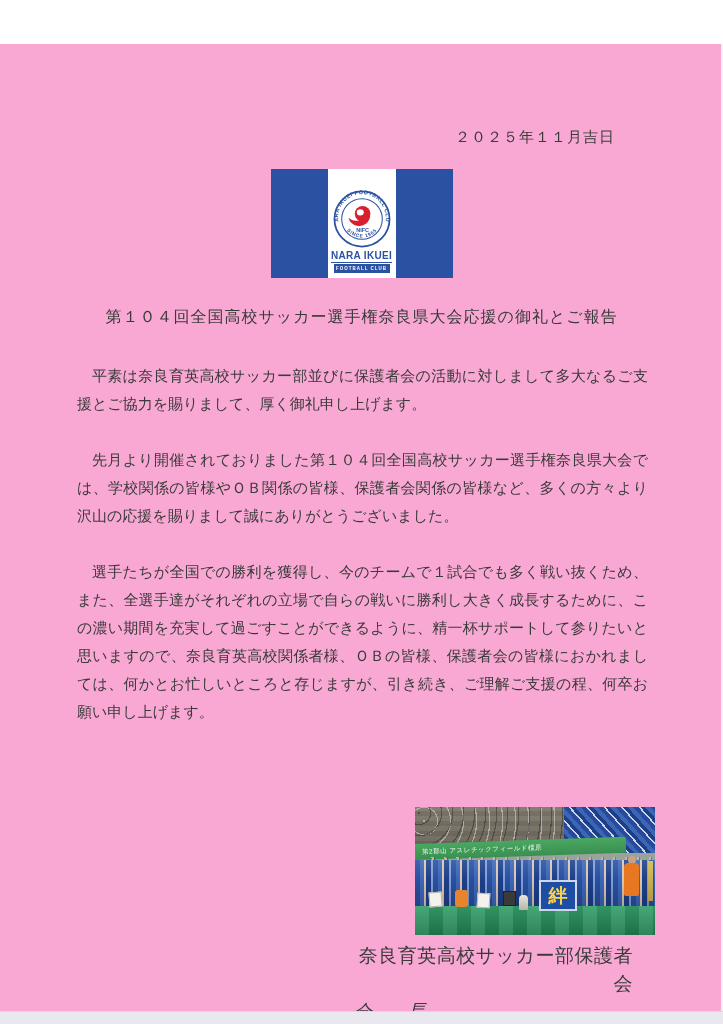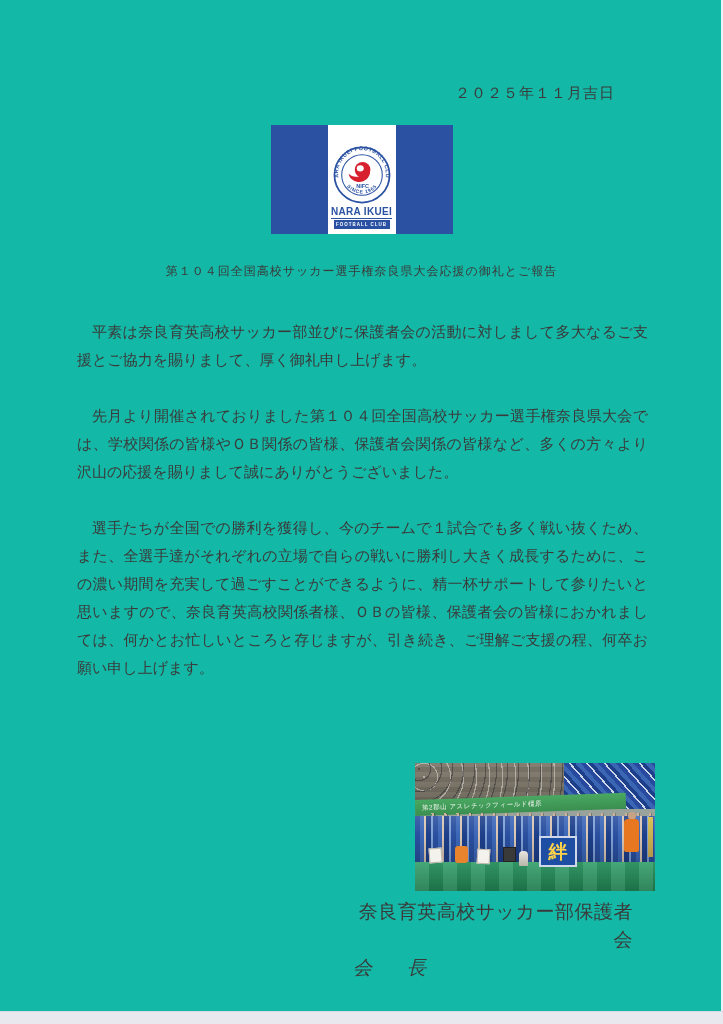--- a/index.html
+++ b/index.html
@@ -4,21 +4,21 @@
 <style>
   html,body{margin:0;padding:0;}
   body{
     width:723px;height:1024px;
     background:#ffffff;
     font-family:"Liberation Serif","DejaVu Serif",serif;
     color:#3a3a3a;
     position:relative;
     overflow:hidden;
   }
-  .page{position:absolute;inset:0;background:#14b8a6;}
+  .page{position:absolute;inset:0;background:#f9a8d4;margin-top:44px;}
   .page-edge-bottom{
     position:absolute;left:0;right:0;bottom:0;height:12px;
     background:#e8e8ee;border-top:1px solid #d9d9e2;
   }
   .page-edge-right{
     position:absolute;top:0;bottom:0;right:0;width:2px;background:#f0f0f4;
   }
 
   .date-line{
     position:absolute;top:84px;right:108px;
@@ -47,21 +47,21 @@
     margin-top:1.5px;width:56px;height:9px;
     display:flex;align-items:center;justify-content:center;
     font-family:"Liberation Sans","DejaVu Sans",sans-serif;
     font-size:4.5px;letter-spacing:1px;color:#fff;font-weight:bold;
     white-space:nowrap;
   }
 
   
   .doc-title{
     position:absolute;top:263px;left:0;width:100%;
-    text-align:center;font-size:12px;letter-spacing:1px;color:#3a3a3a;
+    text-align:center;font-size:16px;letter-spacing:1px;color:#3a3a3a;
   }
   .body-text{
     position:absolute;top:320px;left:77px;width:571px;
     font-size:15px;line-height:28px;text-align:justify;
   }
   .body-text p{margin:0;text-indent:1em;font-family:Liberation Mono, monospace;}
   .body-text p.gap-before{margin-top:28px;}
 
   
   .photo{

